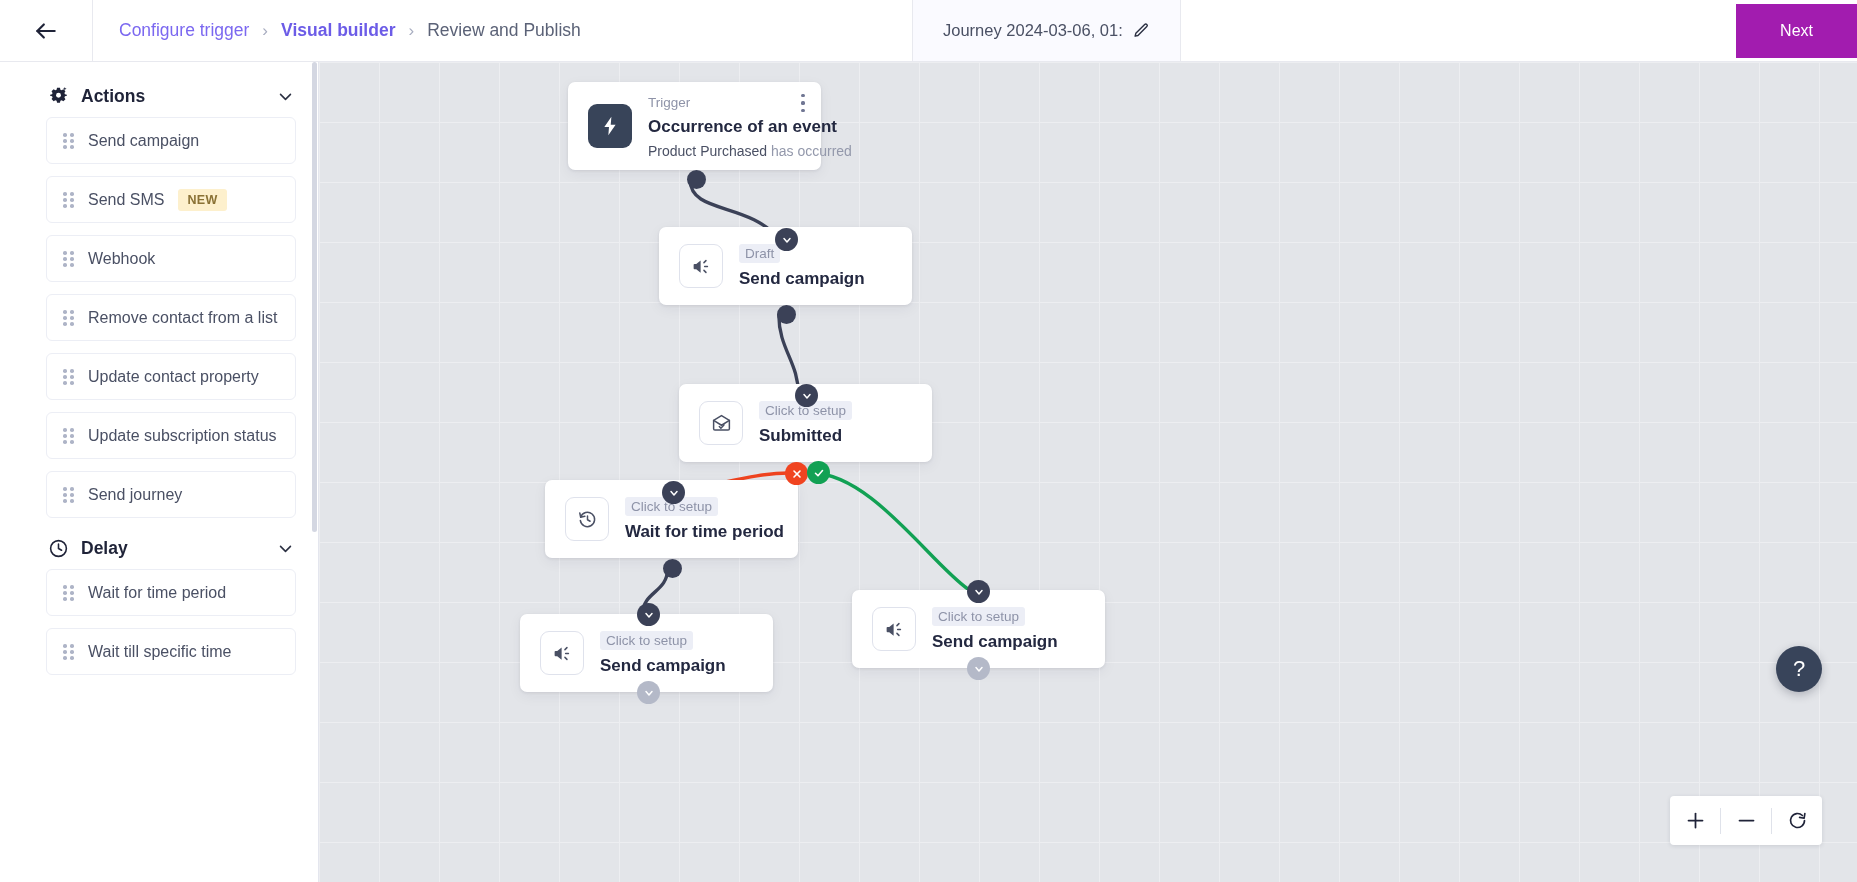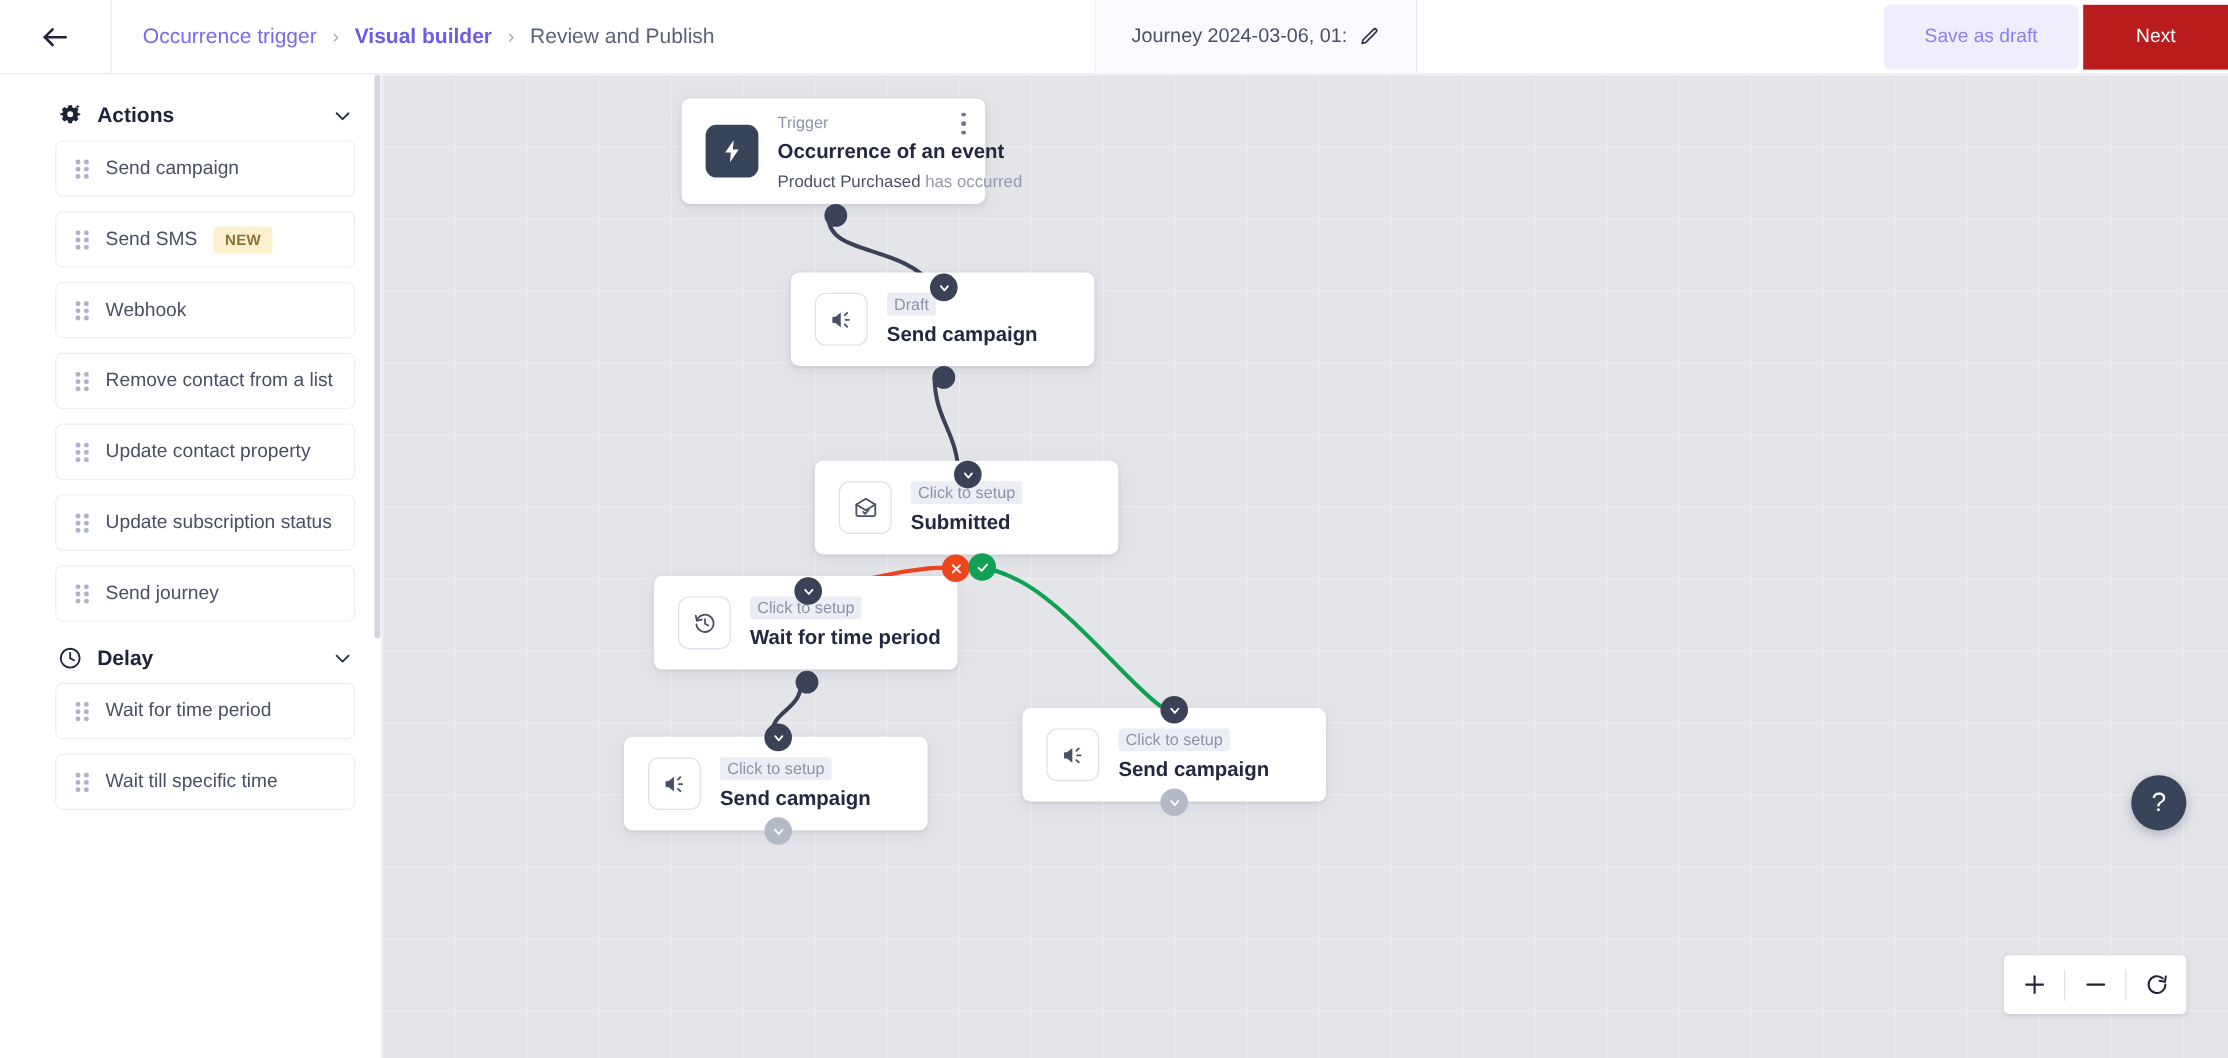--- a/index.html
+++ b/index.html
@@ -44,21 +44,21 @@
   .pencil-icon { width: 17px; height: 17px; color: #2b3042; cursor: pointer; }
   .header-spacer { flex: 1 1 auto; }
   .header-actions { display: flex; align-items: center; gap: 0; padding-right: 0; }
   .btn-draft {
     background: #f0eefc; color: #8b7ff0; border: none;
     font-size: 16px; font-family: inherit;
     height: 54px; padding: 0 34px; border-radius: 5px; cursor: pointer;
     margin-right: 4px;
   }
   .btn-next {
-    background: #b91c1c; color: #ffffff; border: none;
+    background: #a21caf; color: #ffffff; border: none;
     font-size: 16px; font-family: inherit;
     height: 54px; padding: 16px 44px; cursor: pointer; text-align: right;
   }
 
   
   .body { flex: 1 1 auto; display: flex; position: relative; overflow: hidden; margin-left: 24px; }
 
   
   .sidebar {
     width: 295px; flex: 0 0 295px;
@@ -186,38 +186,37 @@
 
   <div class="header">
     <div class="back-zone">
       <svg class="back-arrow" viewBox="0 0 24 24" fill="none" stroke="currentColor" stroke-width="2" stroke-linecap="round" stroke-linejoin="round">
         <line x1="20" y1="12" x2="4" y2="12"></line>
           <polyline points="10,6 4,12 10,18"></polyline>
       </svg>
     </div>
 
     <div class="breadcrumb">
-      <span class="crumb">Occurrence trigger</span>
+      <span class="crumb">Configure trigger</span>
       <span class="crumb-sep">›</span>
       <span class="crumb active">Visual builder</span>
       <span class="crumb-sep">›</span>
       <span class="crumb muted">Review and Publish</span>
     </div>
 
     <div class="journey-title-wrap">
       <span class="journey-title">Journey 2024-03-06, 01:</span>
       <svg class="pencil-icon" viewBox="0 0 24 24" fill="none" stroke="currentColor" stroke-width="2" stroke-linecap="round" stroke-linejoin="round">
         <path d="M16.5 3.5a2.12 2.12 0 0 1 3 3L7 19l-4 1 1-4Z"></path>
       </svg>
     </div>
 
     <div class="header-spacer"></div>
 
     <div class="header-actions">
-      <button class="btn-draft">Save as draft</button>
       <button class="btn-next">Next</button>
     </div>
   </div>
 
   <div class="body">
 
     <div class="sidebar">
 
       <div class="section-head">
         <svg class="sec-icon" viewBox="0 0 24 24" fill="currentColor">

